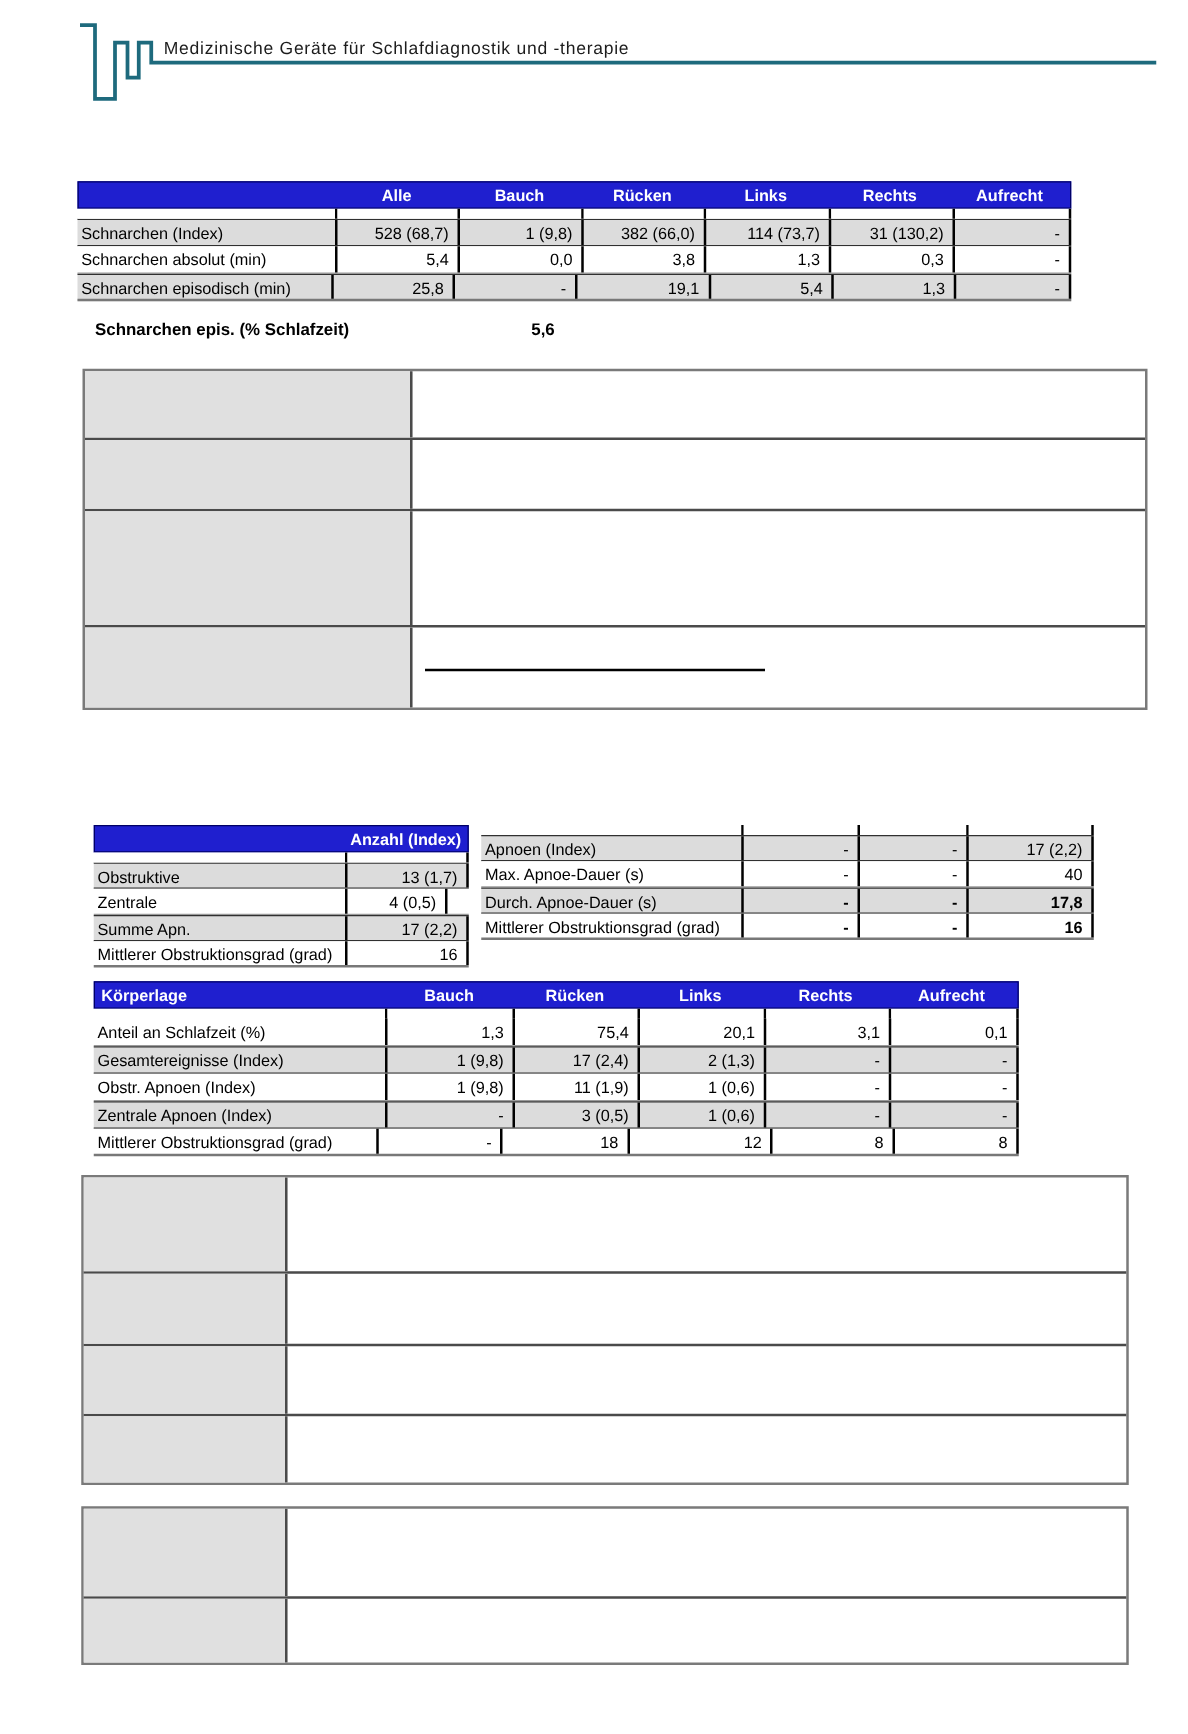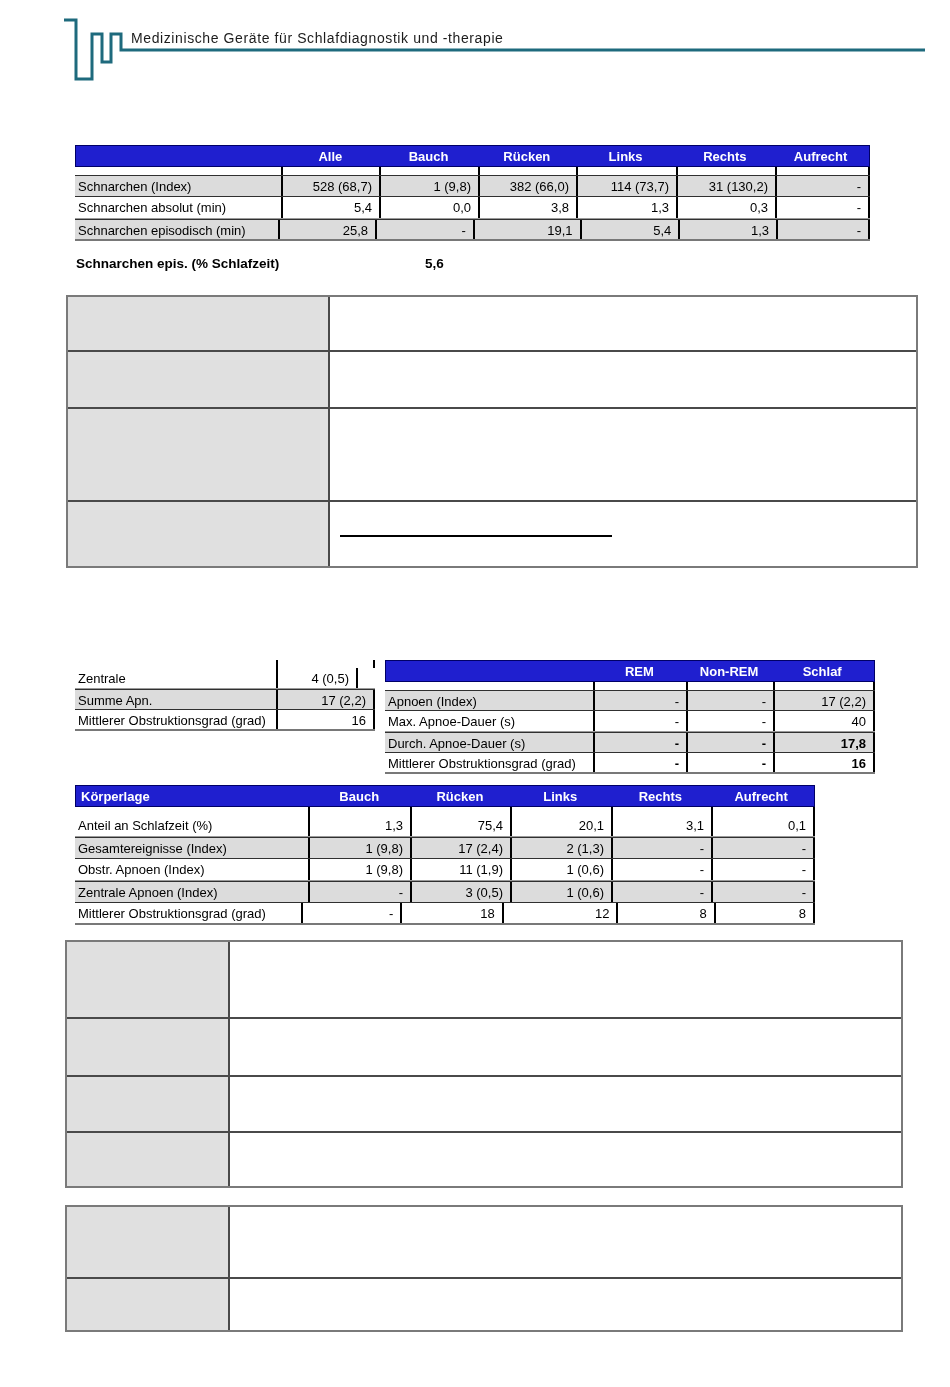--- a/index.html
+++ b/index.html
@@ -63,21 +63,21 @@
 </head>
 <body>
 
 <div class="page">
 
   <svg class="abs" style="left:0;top:0;" width="950" height="100" viewBox="0 0 950 100">
     <path d="M64 20 H76 V79 H92 V34 H102 V62 H111 V34 H121 V50 H925" fill="none" stroke="#1e6a7d" stroke-width="3"></path>
   </svg>
   <div class="tagline">Medizinische Geräte für Schlafdiagnostik und -therapie</div>
 
-  <div class="tbl" style="left:75px;top:145px;width:795px;">
+  <div class="tbl" style="left:62px;top:145px;width:795px;">
     <div class="thead">
       <div class="hc" style="width:208px"></div>
       <div class="hc" style="width:98px">Alle</div>
       <div class="hc" style="width:99px">Bauch</div>
       <div class="hc" style="width:98px">Rücken</div>
       <div class="hc" style="width:100px">Links</div>
       <div class="hc" style="width:99px">Rechts</div>
       <div class="hc" style="width:93px">Aufrecht</div>
     </div>
     <div class="trow spacer">
@@ -136,45 +136,47 @@
     </div>
     <div class="erow last" style="height:64px">
       <div class="egray" style="width:262px"></div>
       <div class="ewhite">
         <div class="sigline"></div>
       </div>
     </div>
   </div>
 
   <div class="tbl" style="left:75px;top:660px;width:300px;">
+    <div class="thead">
+      <div class="hc" style="width:203px"></div>
+      <div class="hc" style="width:97px;text-align:right;padding-right:5px">Anzahl (Index)</div>
+    </div>
     <div class="trow spacer">
       <div class="lc" style="width:203px"></div>
         <div class="vc" style="width:97px"></div>
+    </div>
+    <div class="trow gray" style="height:21px">
+      <div class="lc" style="width:203px">Obstruktive</div>
+      <div class="vc" style="width:97px">13 (1,7)</div>
     </div>
     <div class="trow white" style="height:21px">
       <div class="lc" style="width:203px">Zentrale</div>
       <div class="vc" style="width:80px">4 (0,5)</div>
     </div>
     <div class="trow gray" style="height:21px">
       <div class="lc" style="width:203px">Summe Apn.</div>
       <div class="vc" style="width:97px">17 (2,2)</div>
     </div>
     <div class="trow white last" style="height:21px">
       <div class="lc" style="width:203px">Mittlerer Obstruktionsgrad (grad)</div>
       <div class="vc" style="width:97px">16</div>
     </div>
   </div>
 
   <div class="tbl" style="left:385px;top:660px;width:490px;">
-    <div class="thead">
-      <div class="hc" style="width:210px"></div>
-      <div class="hc" style="width:93px">REM</div>
-      <div class="hc" style="width:87px">Non-REM</div>
-      <div class="hc" style="width:100px">Schlaf</div>
-    </div>
     <div class="trow spacer">
       <div class="lc" style="width:210px"></div>
         <div class="vc" style="width:93px"></div>
         <div class="vc" style="width:87px"></div>
         <div class="vc" style="width:100px"></div>
     </div>
     <div class="trow gray" style="height:21px">
       <div class="lc" style="width:210px">Apnoen (Index)</div>
       <div class="vc" style="width:93px">-</div>
       <div class="vc" style="width:87px">-</div>

